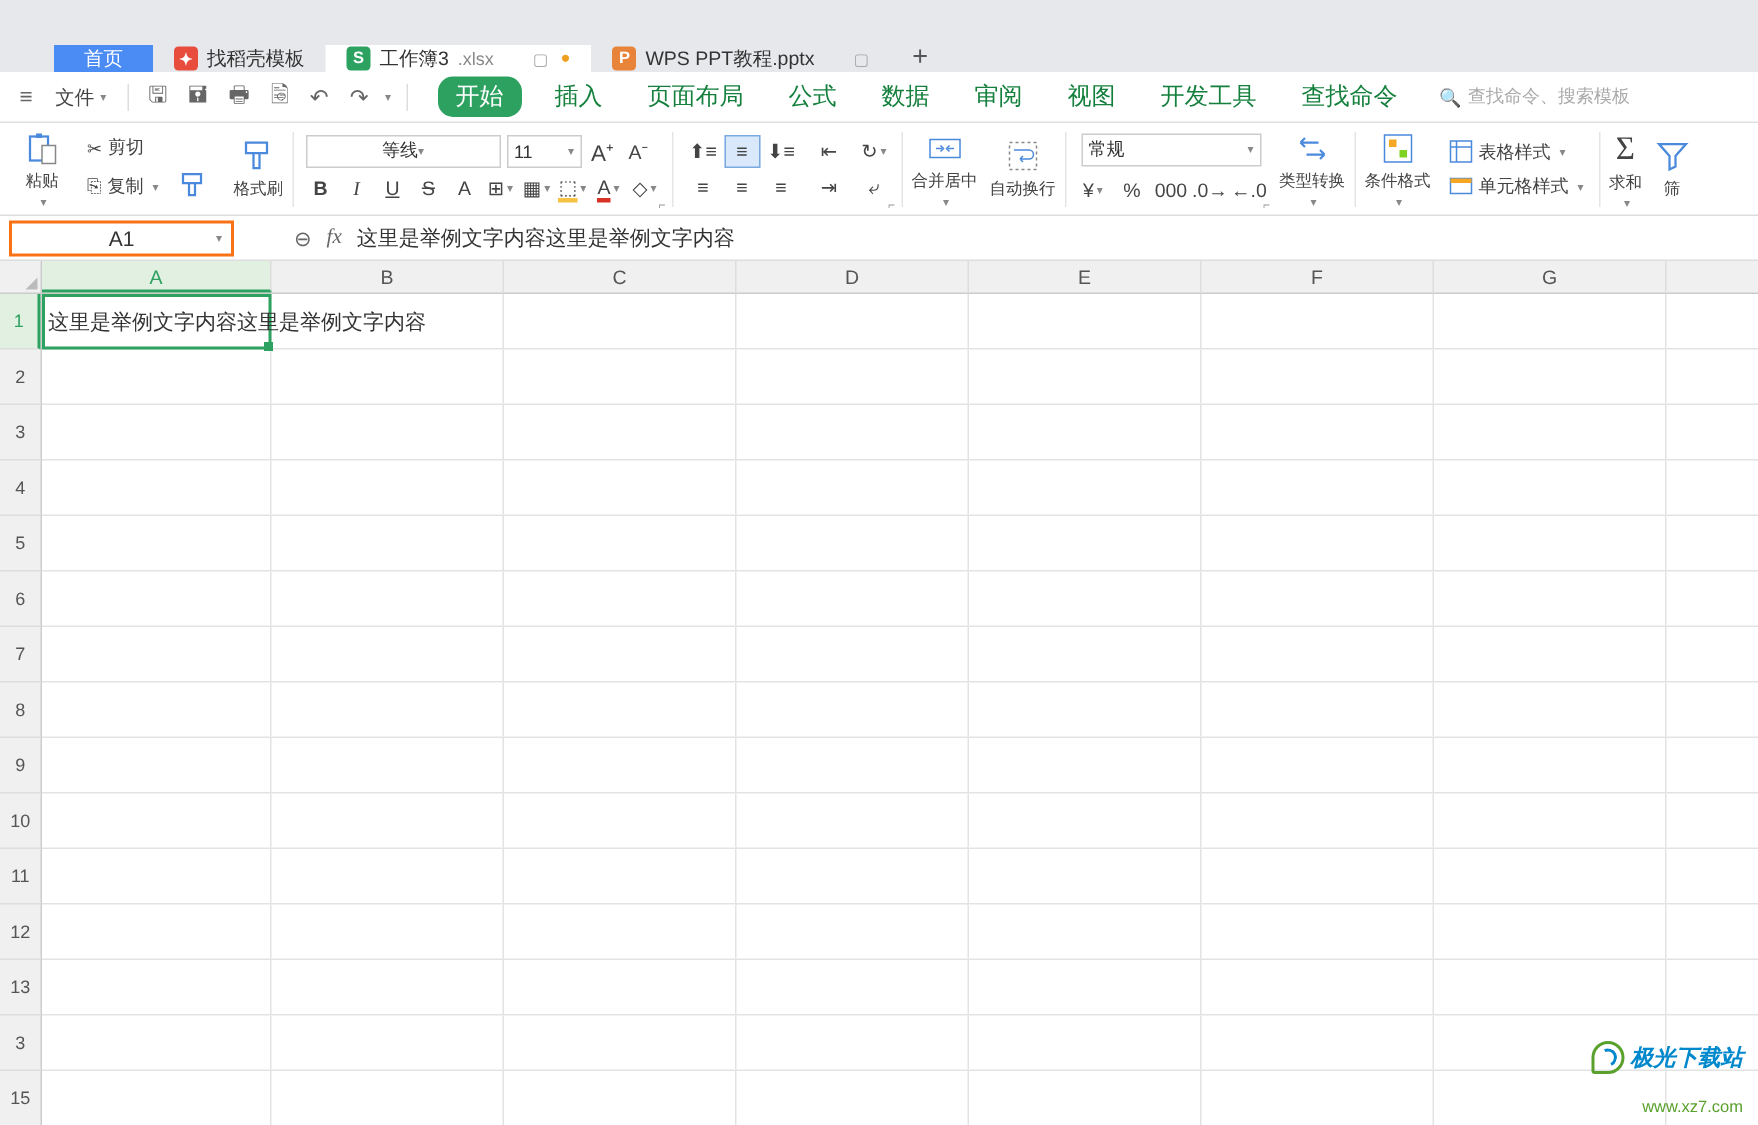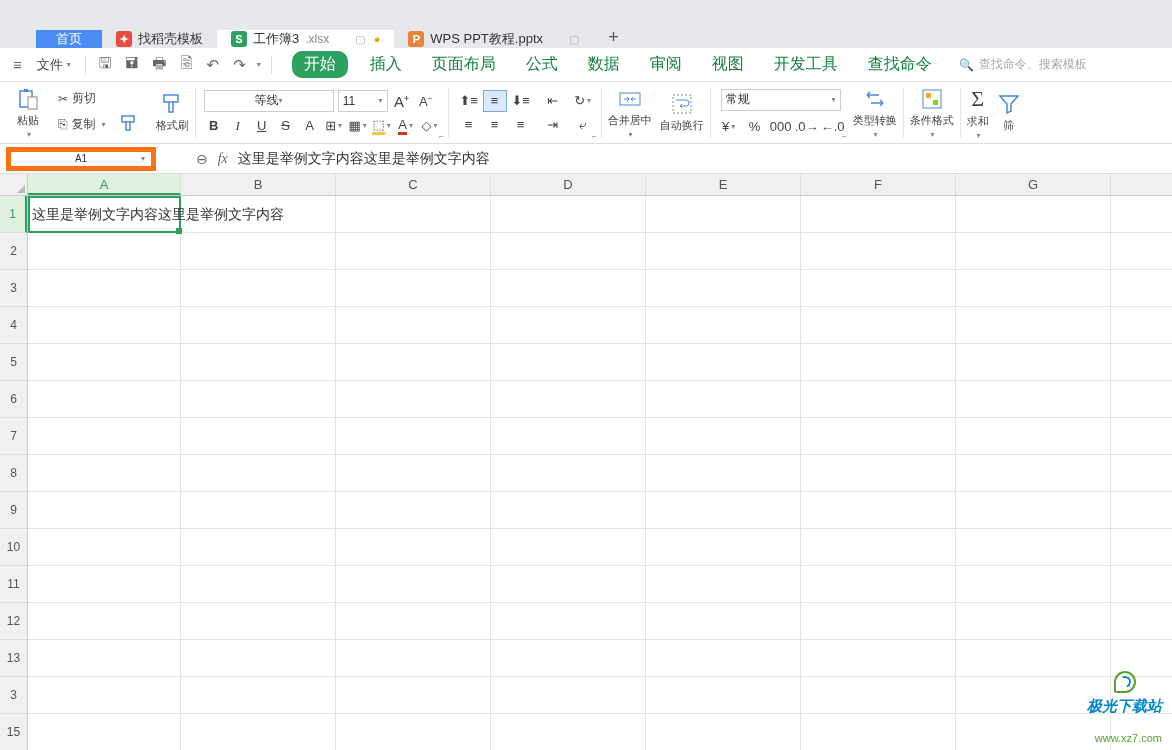--- a/index.html
+++ b/index.html
@@ -45,21 +45,21 @@
 .align-grid { display: grid; grid-template-columns: repeat(3, 24px); grid-template-rows: repeat(2, 22px); gap: 2px; }
 .align-grid .fmt-btn { width: 24px; height: 22px; border: none; }
 .align-grid .fmt-btn.sel { background: #d9e8fb; border: 1px solid #7aa9e0; }
 .indent-col { display: flex; flex-direction: column; gap: 4px; margin-left: 4px; }
 .num-select { width: 120px; height: 22px; border: 1px solid #ccc; font-size: 12px; padding: 0 4px; display: flex; align-items: center; justify-content: space-between; }
 .num-row { display: flex; gap: 6px; margin-top: 6px; }
 .corner-arrow { position: absolute; bottom: 2px; right: 2px; font-size: 8px; color: #999; }
 
 
 .formula-bar { height: 30px; border-bottom: 1px solid #ddd; display: flex; align-items: center; background: #fff; }
-.name-box { width: 150px; height: 24px; border: 5px solid #f97316; margin-left: 6px; display: flex; align-items: center; justify-content: center; font-size: 10px; position: relative; }
+.name-box { width: 150px; height: 24px; border: 2px solid #f97316; margin-left: 6px; display: flex; align-items: center; justify-content: center; font-size: 14px; position: relative; }
 .name-box::after { content: "▾"; position: absolute; right: 6px; font-size: 8px; color: #888; }
 .fx-area { display: flex; align-items: center; gap: 10px; margin-left: 40px; flex: 1; }
 .fx-icon { color: #666; font-size: 14px; }
 .fx-input { font-size: 14px; color: #333; font-family: inherit; }
 
 
 .grid-area { position: relative; display: flex; flex: 1; height: calc(750px - 38px - 34px - 62px - 30px); }
 .corner-cell { width: 28px; height: 22px; background: #f0f0f0; border-right: 1px solid #ccc; border-bottom: 1px solid #ccc; position: absolute; top: 0; left: 0; }
 .corner-cell::after { content: ""; position: absolute; right: 2px; bottom: 2px; border-style: solid; border-width: 0 0 8px 8px; border-color: transparent transparent #bbb transparent; }
 .col-headers { position: absolute; top: 0; left: 28px; right: 0; height: 22px; display: flex; background: #f0f0f0; border-bottom: 1px solid #ccc; }
@@ -72,21 +72,21 @@
 .cells { position: absolute; top: 22px; left: 28px; right: 0; bottom: 0; }
 .cell-row { display: flex; height: 37px; border-bottom: 1px solid #e3e3e3; }
 .cell { width: 155px; border-right: 1px solid #e3e3e3; font-size: 14px; padding: 0 4px; display: flex; align-items: center; white-space: nowrap; overflow: visible; }
 .cell.first { width: 153px; }
 .active-cell-border { position: absolute; top: 0; left: 0; width: 153px; height: 37px; border: 2px solid #2da160; pointer-events: none; }
 .active-cell-border::after { content: ""; position: absolute; right: -3px; bottom: -3px; width: 6px; height: 6px; background: #2da160; }
 .overflow-text { position: absolute; top: 0; left: 0; height: 37px; display: flex; align-items: center; padding: 0 4px; font-size: 14px; white-space: nowrap; z-index: 1; }
 
 
 .watermark { position: absolute; bottom: 6px; right: 10px; text-align: right; font-size: 12px; }
-.watermark .wm1 { color: #0088cc; font-weight: bold; font-style: italic; font-size: 15px; display: flex; align-items: center; gap: 4px; justify-content: flex-end; flex-direction: column; }
+.watermark .wm1 { color: #0088cc; font-weight: bold; font-style: italic; font-size: 15px; display: flex; align-items: center; gap: 4px; justify-content: flex-end; }
 .watermark .wm2 { color: #5aa02c; font-size: 11px; margin-top: 16px; }
 .wm-logo { width: 22px; height: 22px; border: 2px solid #5aa02c; border-radius: 50% 50% 50% 10%; position: relative; }
 .wm-logo::after { content: ""; position: absolute; inset: 3px; border: 2px solid #0088cc; border-radius: 50%; border-left-color: transparent; border-bottom-color: transparent; transform: rotate(20deg);}
 </style>
 </head>
 <body>
 
 <div class="tab-bar">
   <div class="tab home">
       <span>首页</span>
@@ -279,20 +279,39 @@
   <div class="tool-sep"></div>
 
   <div class="tool-big dd">
     <svg class="ico" viewBox="0 0 24 24">
         <rect x="3" y="3" width="18" height="18" fill="none" stroke="#4a89dc"></rect>
         <rect x="6" y="6" width="5" height="5" fill="#f5a623"></rect>
         <rect x="13" y="13" width="5" height="5" fill="#7ed321"></rect>
       </svg>
     <span>条件格式</span>
   </div>
+  <div class="tool-group">
+    <div class="tool-stack">
+      <div class="tool-item dd">
+        <svg width="16" height="16" viewBox="0 0 16 16">
+            <rect x="1" y="1" width="14" height="14" fill="none" stroke="#4a89dc"></rect>
+            <line x1="1" y1="5" x2="15" y2="5" stroke="#4a89dc"></line>
+            <line x1="5" y1="1" x2="5" y2="15" stroke="#4a89dc"></line>
+          </svg>
+        <span>表格样式</span>
+      </div>
+      <div class="tool-item dd">
+        <svg width="16" height="16" viewBox="0 0 16 16">
+            <rect x="1" y="3" width="14" height="10" fill="none" stroke="#4a89dc"></rect>
+            <rect x="1" y="3" width="14" height="3" fill="#f5a623"></rect>
+          </svg>
+        <span>单元格样式</span>
+      </div>
+    </div>
+  </div>
   <div class="tool-sep"></div>
 
   <div class="tool-big dd">
     <span style="font-size:22px;font-family:serif">Σ</span>
     <span>求和</span>
   </div>
   <div class="tool-big">
     <svg width="18" height="20" viewBox="0 0 24 24">
         <path d="M3 4h18l-7 8v7l-4 2v-9z" fill="none" stroke="#4a89dc" stroke-width="1.5"></path>
       </svg>

